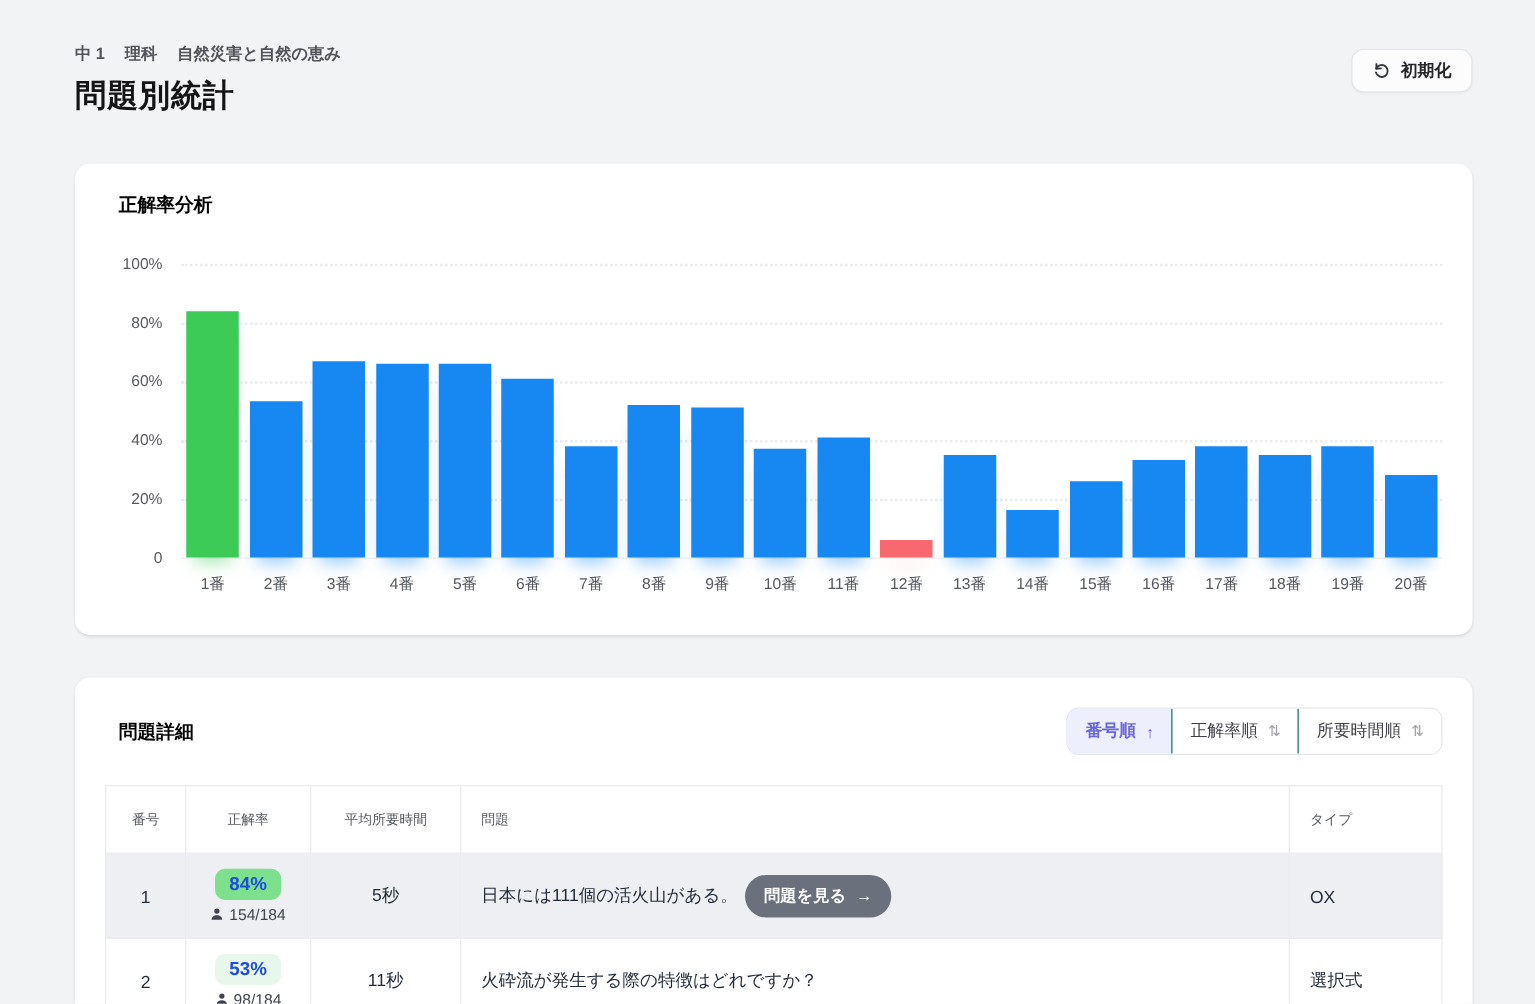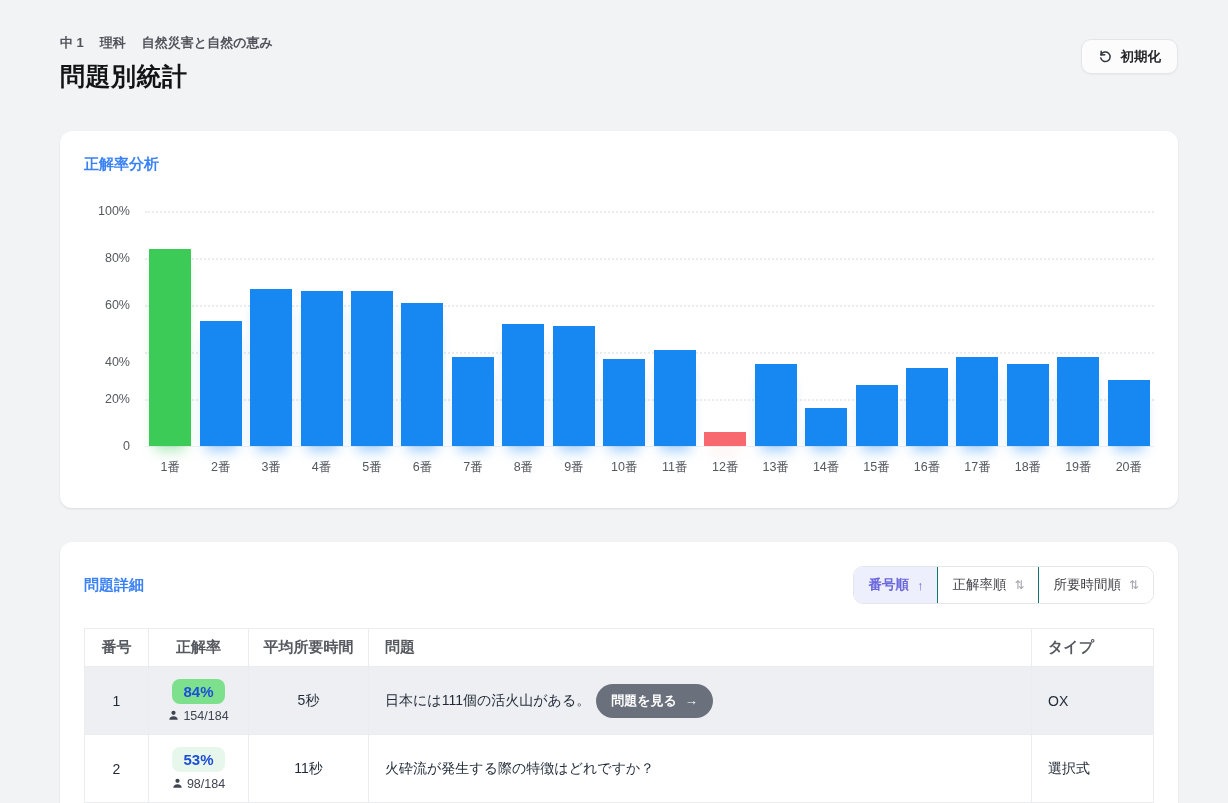--- a/index.html
+++ b/index.html
@@ -23,21 +23,21 @@
     font-family:inherit;
     justify-content:flex-end;
   }
   .reset-btn svg { display:block; }
 
   
   .card {
     background:#FFFFFF; border-radius:12px;
     box-shadow:0 1px 2px rgba(16,24,40,.05), 0 1px 3px rgba(16,24,40,.05);
   }
-  .card-title { font-size:15px; font-weight:700; color:#3b82f6; }
+  .card-title { font-size:15px; font-weight:700; color:#000000;margin-left:11px; }
 
   
   .chart-card { margin-top:38px; padding:24px 24px 32px 24px; }
   .chart-body { display:flex; margin-top:37px; }
   .y-axis { position:relative; width:61px; height:235px; flex:none; }
   .y-tick {
     position:absolute; right:15px; transform:translateY(-50%);
     font-size:12.5px; color:#55585E; white-space:nowrap;
   }
   .plot-wrap { flex:1; min-width:0; }
@@ -63,21 +63,21 @@
     font-family:inherit; white-space:nowrap;text-align:center;
   }
   .seg + .seg { border-left:1px solid #0f766e; }
   .seg.active { background:#EEEFFC; color:#6A66DB; font-weight:700; }
   .seg .sort-glyph { font-size:12px; color:#A1A1AA; }
   .seg.active .sort-glyph { color:#6A66DB; font-size:13px; }
 
   table { width:100%; border-collapse:collapse; margin-top:24px; }
   th, td { border:1px solid #EBECEF; }
   th {
-    height:38px; font-size:15px; font-weight:700; color:#55585E;
+    height:54px; font-size:11px; font-weight:400; color:#55585E;
     background:#fff; text-align:center;
   }
   th.col-q, th.col-type { text-align:left; padding-left:16px; }
   th.col-num { width:64px; } th.col-rate { width:100px; }
   th.col-time { width:120px; } th.col-type { width:122px; }
   td { height:68px; font-size:14px; color:#1F2937; background:#fff; }
   tr.highlighted td { background:#EEEFF2; }
   td.c-num, td.c-time { text-align:center; }
   td.c-rate { text-align:center; padding:8px 4px; }
   .rate-badge {
@@ -126,21 +126,21 @@
     </button>
   </div>
 
   <div class="card chart-card">
     <div class="card-title">正解率分析</div>
     <div class="chart-body">
       <div class="y-axis" id="y-axis">
           <div class="y-tick" style="top: 0px;">100%</div>
           <div class="y-tick" style="top: 47px;">80%</div>
           <div class="y-tick" style="top: 94px;">60%</div>
-          <div class="y-tick" style="top: 151px;">40%</div>
+          <div class="y-tick" style="top: 141px;">40%</div>
           <div class="y-tick" style="top: 188px;">20%</div>
           <div class="y-tick" style="top: 235px;">0</div>
         </div>
       <div class="plot-wrap">
         <div class="plot" id="plot">
             <div class="gridline" style="top: 0px;"></div>
             <div class="gridline" style="top: 47px;"></div>
             <div class="gridline" style="top: 94px;"></div>
             <div class="gridline" style="top: 141px;"></div>
             <div class="gridline" style="top: 188px;"></div>

